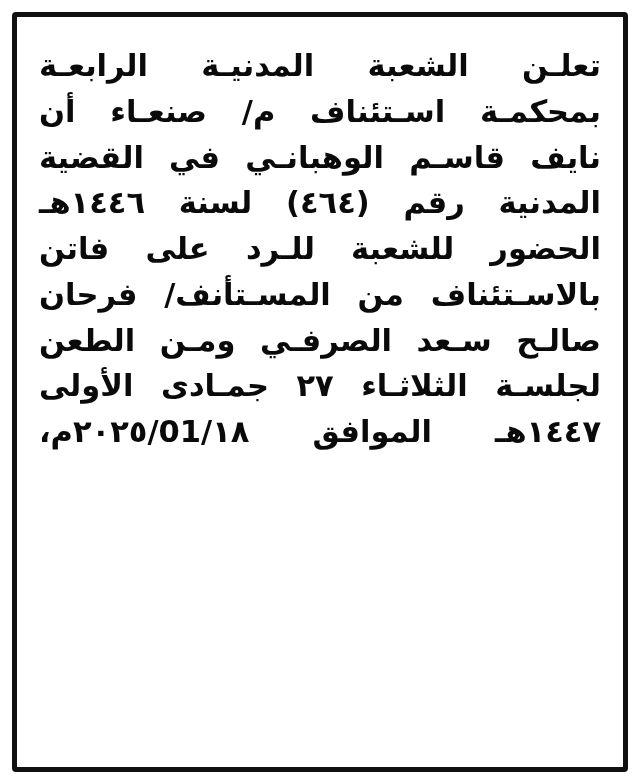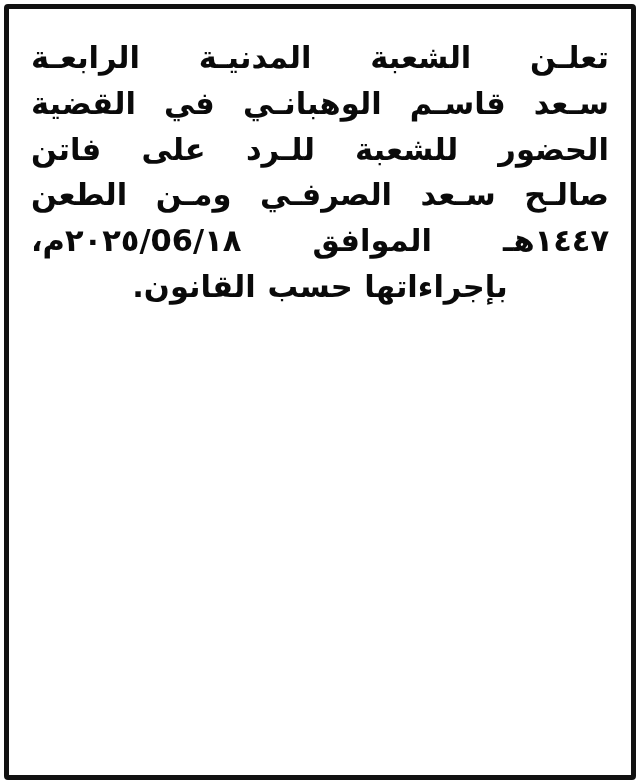--- a/index.html
+++ b/index.html
@@ -10,21 +10,21 @@
   body {
     width: 640px;
     height: 784px;
     overflow: hidden;
     font-family: "DejaVu Sans", "Liberation Sans", sans-serif;
   }
   .page {
     width: 640px;
     height: 784px;
     box-sizing: border-box;
-    padding: 4px;
+    padding: 12px;
     background: #ffffff;
     position: relative;
   }
   .notice-frame {
     box-sizing: border-box;
     width: 100%;
     height: 100%;
     border: 5px solid #111111;
     border-radius: 4px;
     background: #ffffff;
@@ -53,20 +53,23 @@
     text-align-last: center;
   }
 </style>
 </head>
 <body>
 
 <div class="page">
   <div class="notice-frame">
     <div class="notice-body">
       <span class="line">تعلـن الشعبة المدنيـة الرابعـة</span>
-      <span class="line">سـعد قاسـم الوهبانـي في القضية</span>
+      <span class="line">بمحكمـة اسـتئناف م/ صنعـاء أن</span>
+      <span class="line">نايف قاسـم الوهبانـي في القضية</span>
+      <span class="line">المدنية رقم (٤٦٤) لسنة ١٤٤٦هـ</span>
       <span class="line">الحضور للشعبة للـرد على فاتن</span>
+      <span class="line">بالاسـتئناف من المسـتأنف/ فرحان</span>
       <span class="line">صالـح سـعد الصرفـي ومـن الطعن</span>
-      <span class="line">١٤٤٧هـ الموافق ٢٠٢٥/06/١٨م،</span>
-      <span class="line last">بإجراءاتها حسب القانون.</span>
+      <span class="line">لجلسـة الثلاثـاء ٢٧ جمـادى الأولى</span>
+      <span class="line">١٤٤٧هـ الموافق ٢٠٢٥/01/١٨م،</span>
     </div>
   </div>
 </div>
 
 </body></html>

